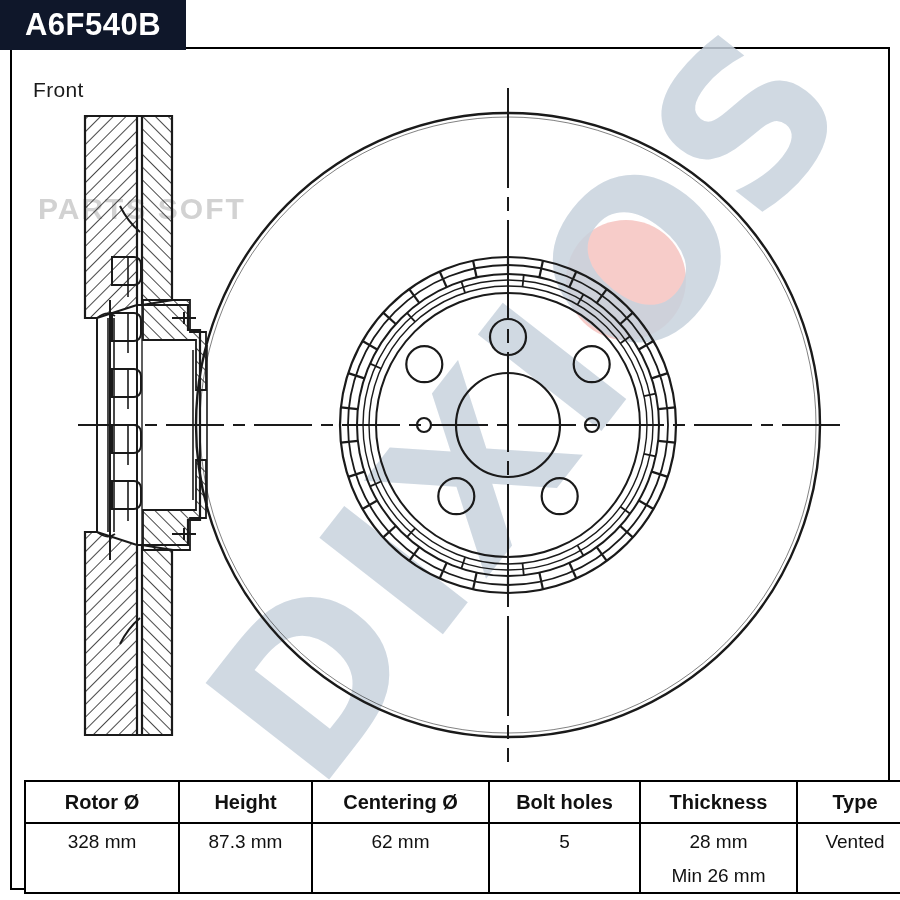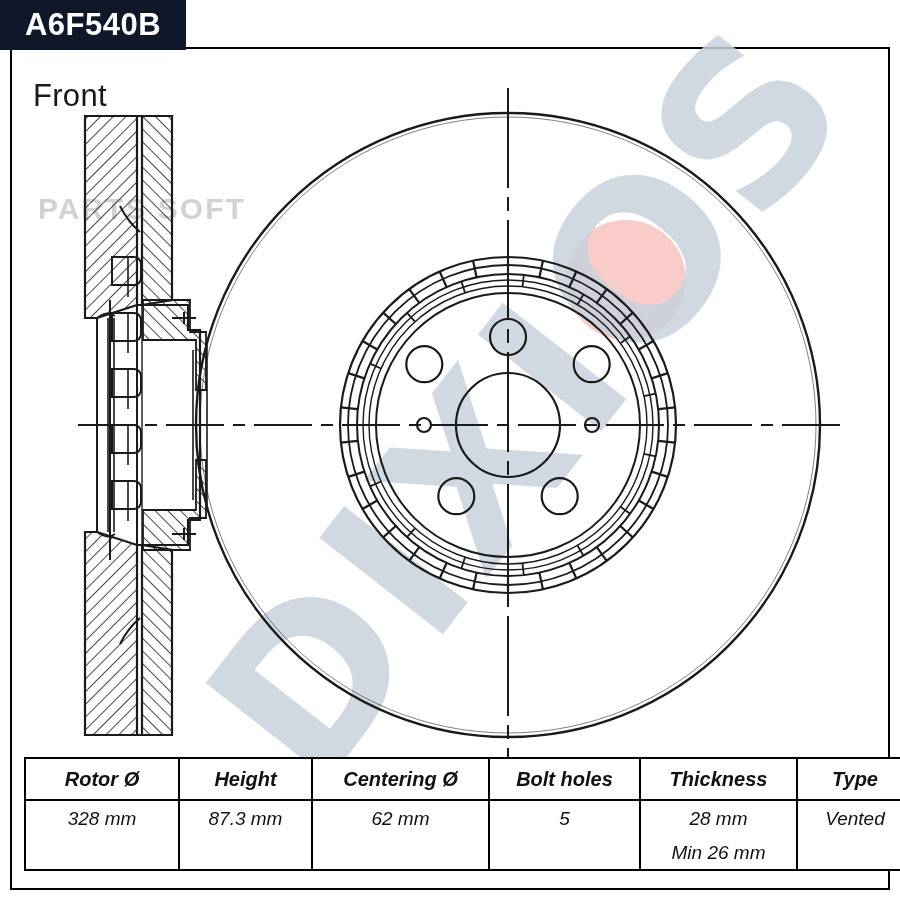--- a/index.html
+++ b/index.html
@@ -47,21 +47,21 @@
     box-sizing: border-box;
     background: #ffffff;
     z-index: 5;
   }
 
   
   #front-label {
     position: absolute;
     left: 33px;
     top: 78px;
-    font-size: 31px;
+    font-size: 21px;
     color: #1a1a1a;
     z-index: 30;
     letter-spacing: 0.3px;
   }
 
   
   #wm-parts-soft {
     position: absolute;
     left: 38px;
     top: 192px;
@@ -117,24 +117,23 @@
     width: 900px;
     height: 900px;
     z-index: 20;
     pointer-events: none;
   }
 
   
   #spec-table-wrap {
     position: absolute;
     left: 24px;
-    top: 757px;
+    top: 780px;
     width: 852px;
     z-index: 30;
-    font-style: italic;
   }
   table.spec {
     border-collapse: collapse;
     width: 852px;
     table-layout: fixed;
     background: #ffffff;
   }
   table.spec th, table.spec td {
     border: 2px solid #000000;
     text-align: center;

